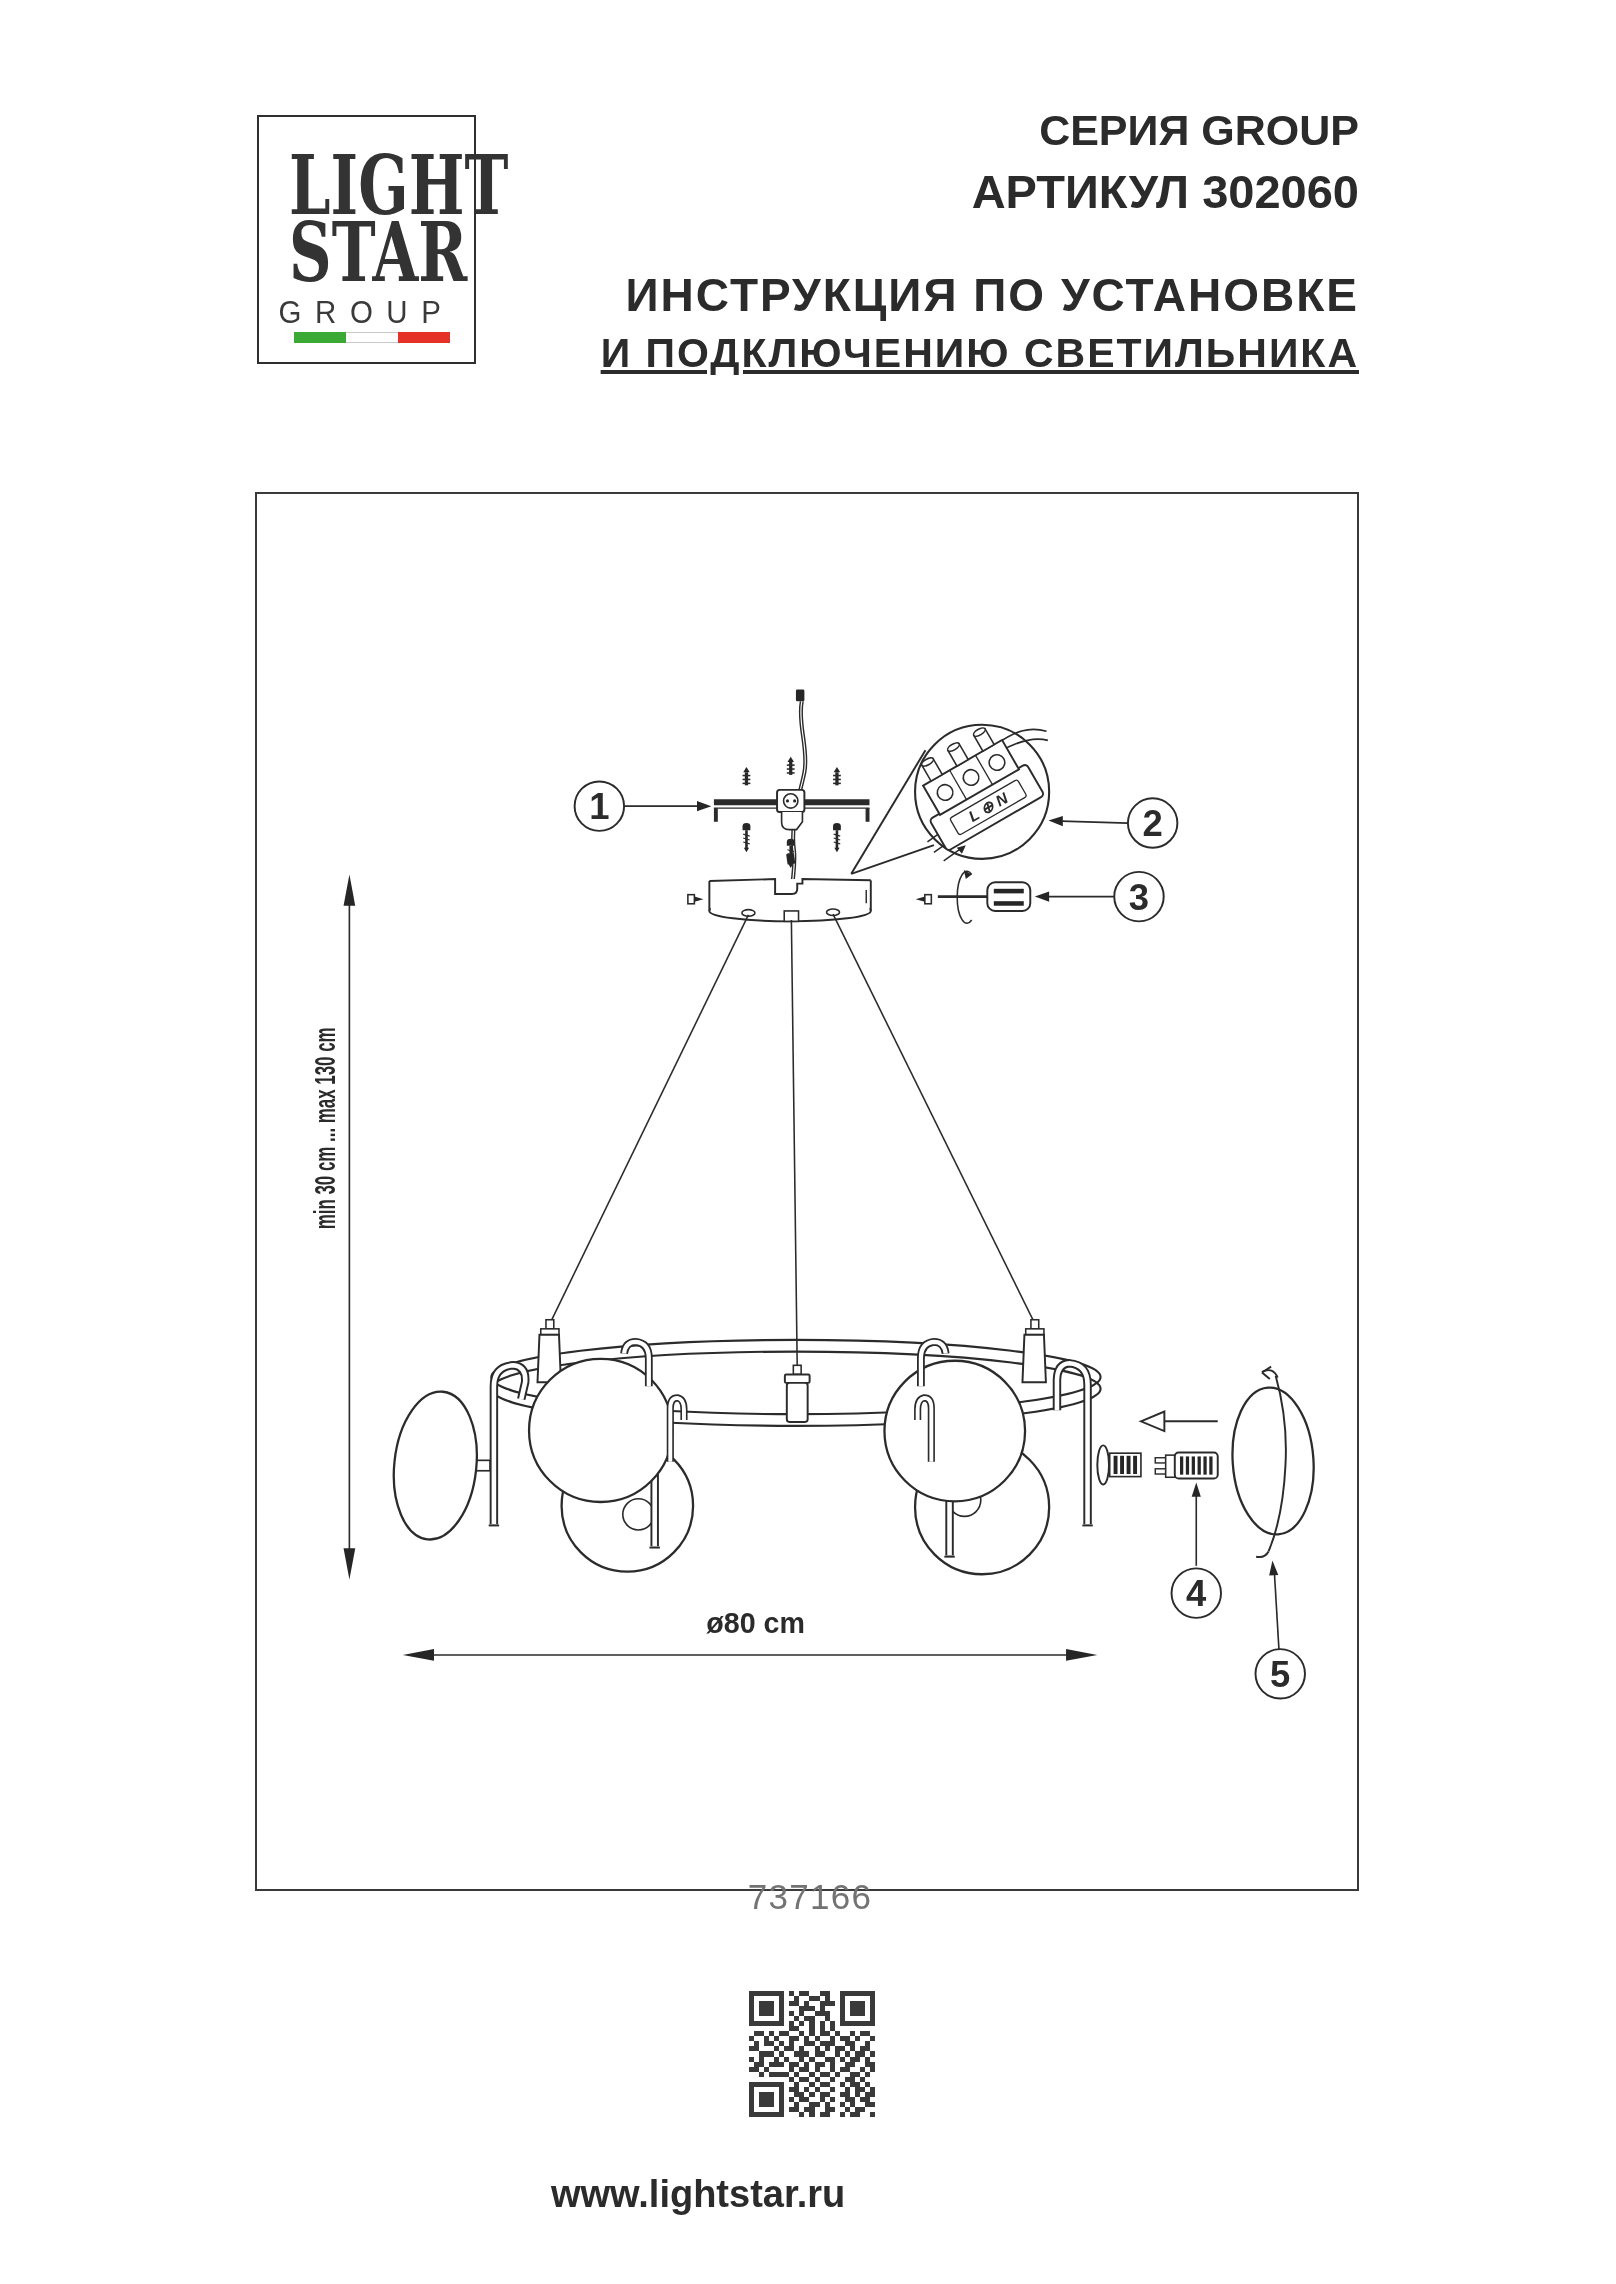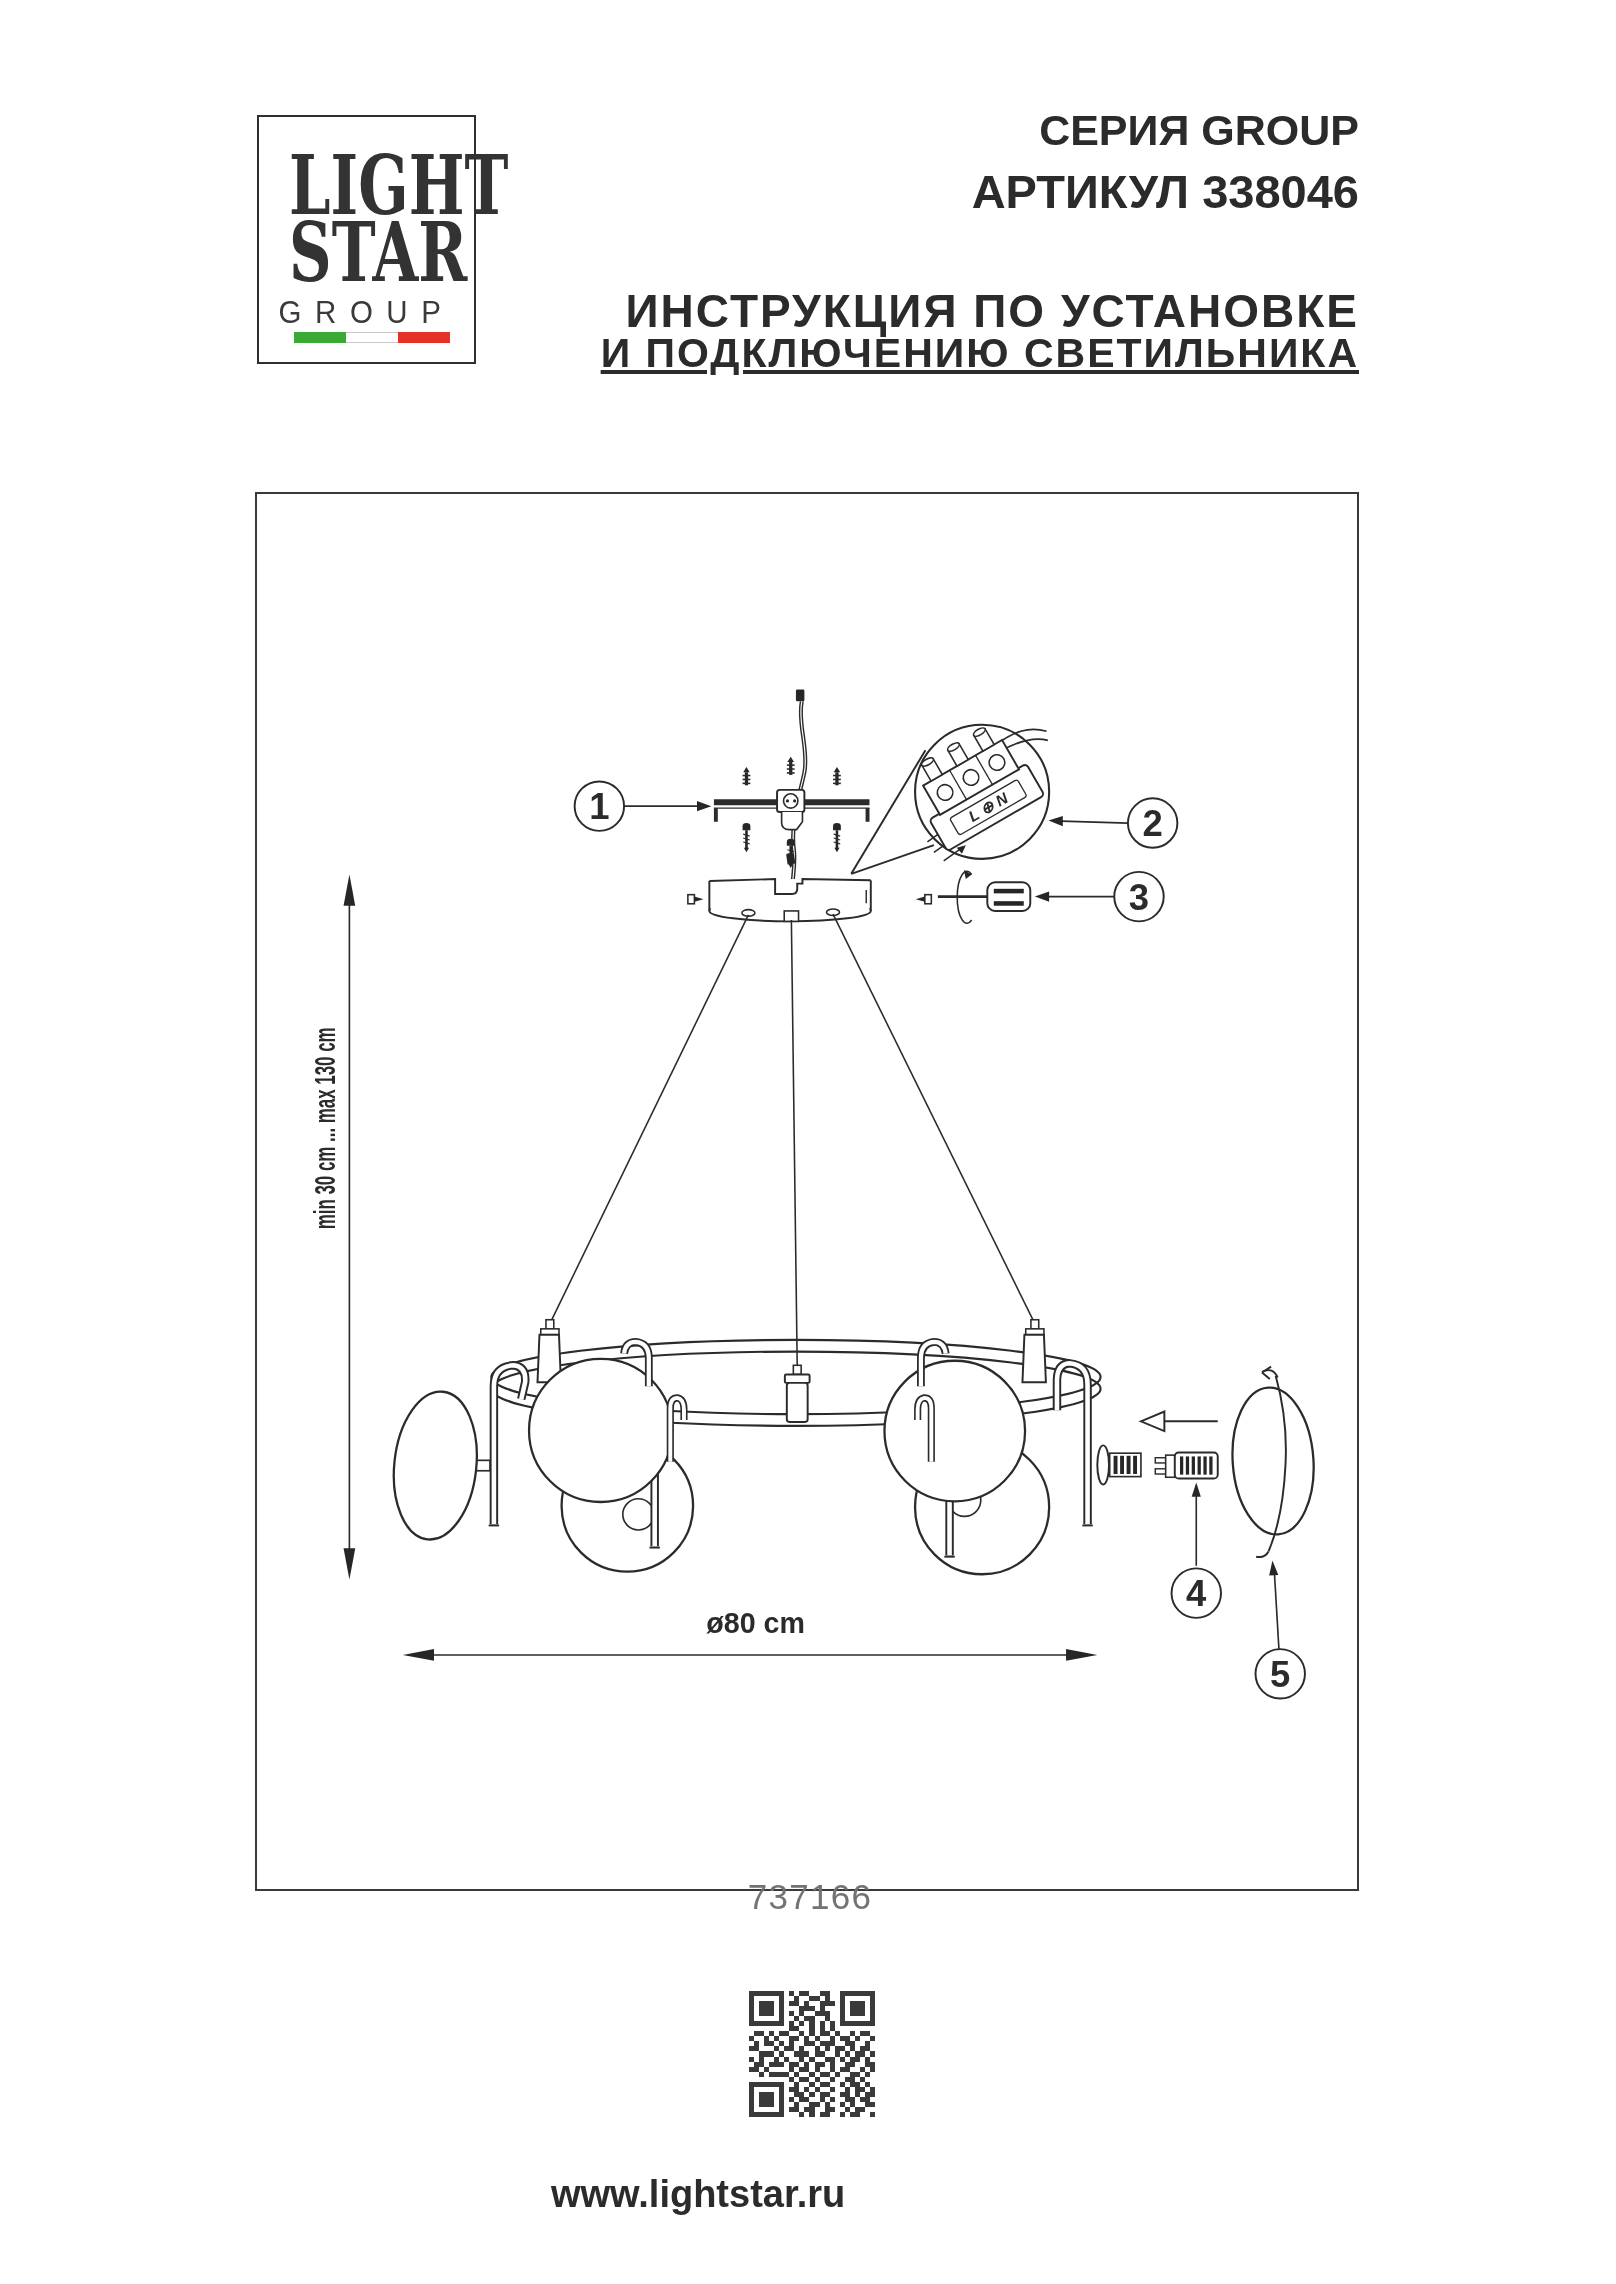--- a/index.html
+++ b/index.html
@@ -13,21 +13,21 @@
   #logo-star{top:103px;font-size:82px;}
   #logo-group{position:absolute;top:178px;left:0;width:100%;text-align:center;font-size:31px;color:#3a3a3a;
               letter-spacing:14.3px;margin-right:-14.3px;transform:scaleX(0.95);transform-origin:50% 50%;}
   #flag{position:absolute;left:35px;top:215px;width:156px;height:11px;display:flex;}
   #flag div{flex:1;}
   #flag .mid{border-top:0.7px solid #c9c9c9;border-bottom:0.7px solid #c9c9c9;box-sizing:border-box;}
   
   .hdr{position:absolute;right:257px;text-align:right;font-weight:bold;color:#2b2b2b;white-space:nowrap;}
   #hdr-series {top:106px;font-size:43px;}
   #hdr-article{top:164px;font-size:47px;}
-  #hdr-title1 {top:284px;font-size:46px;letter-spacing:2px;margin-left:8px;}
+  #hdr-title1 {top:268px;font-size:46px;letter-spacing:2px;margin-left:8px;}
   #hdr-title2 {top:330px;font-size:41px;letter-spacing:2px;text-decoration:underline;}
   
   #diagram-box{position:absolute;left:255px;top:492px;width:1104px;height:1399px;
                border:2px solid #3a3a3a;box-sizing:border-box;}
   #diagram-svg{position:absolute;left:255px;top:492px;}
   
   #footer-article{position:absolute;left:680px;top:1877px;width:260px;text-align:center;
                   font-size:35px;letter-spacing:1.3px;color:#737373;}
   #qr{position:absolute;left:749px;top:1991px;width:126px;height:126px;
       display:grid;grid-template-columns:repeat(25,1fr);grid-template-rows:repeat(25,1fr);}
@@ -52,21 +52,21 @@
     <div id="logo-star" class="logo-line">STAR</div>
     <div id="logo-group">GROUP</div>
     <div id="flag">
       <div style="background: rgb(58, 170, 53);"></div>
       <div class="mid" style="background: rgb(255, 255, 255);"></div>
       <div style="background: rgb(230, 50, 38);"></div>
     </div>
   </div>
 
   <div id="hdr-series" class="hdr">СЕРИЯ GROUP</div>
-  <div id="hdr-article" class="hdr">АРТИКУЛ 338046</div>
+  <div id="hdr-article" class="hdr">АРТИКУЛ 302060</div>
   <div id="hdr-title1" class="hdr">ИНСТРУКЦИЯ ПО УСТАНОВКЕ</div>
   <div id="hdr-title2" class="hdr">И ПОДКЛЮЧЕНИЮ СВЕТИЛЬНИКА</div>
 
   <div id="diagram-box"></div>
 
   <svg id="diagram-svg" width="1104" height="1399" viewBox="391 755 1696 2148">
     <defs>
       <g id="dowel">
         <polygon points="0,-17 -5,-9 5,-9" class="fb"></polygon>
         <rect x="-2.5" y="-9" width="5" height="20" class="fb"></rect>

